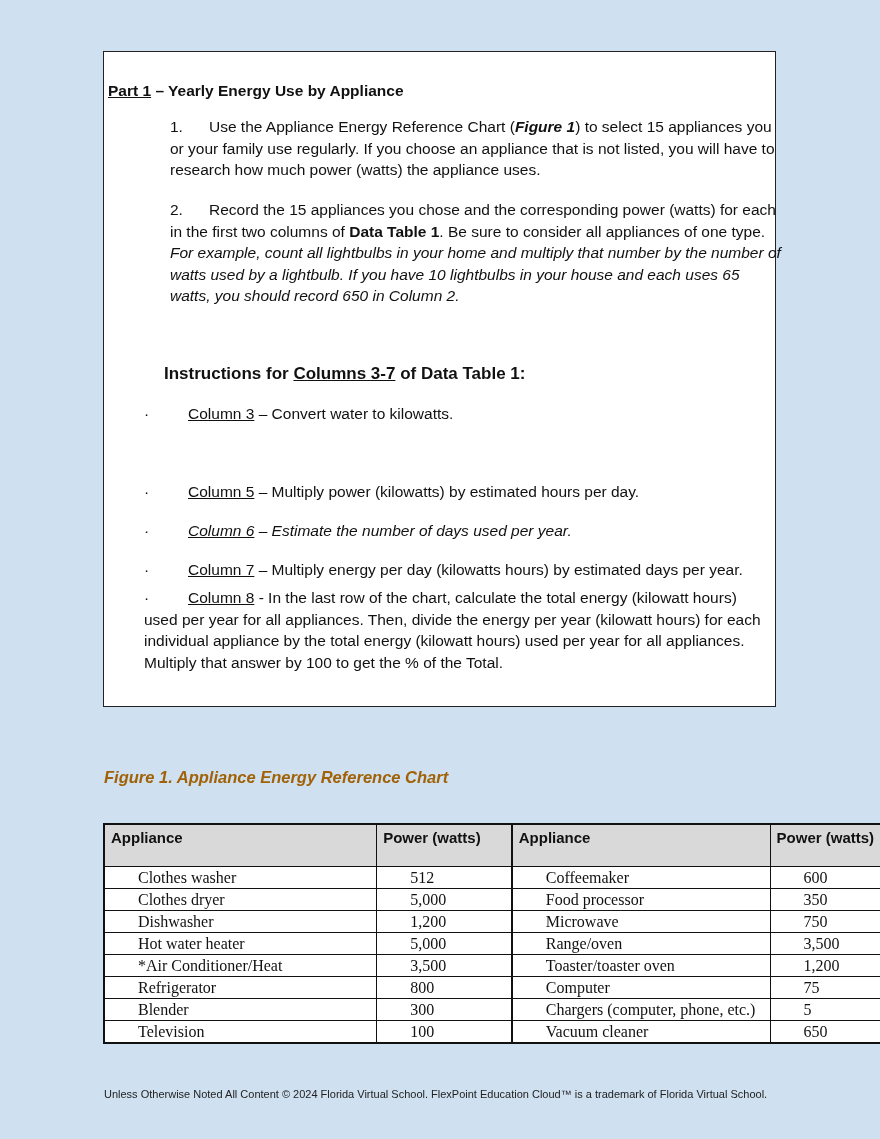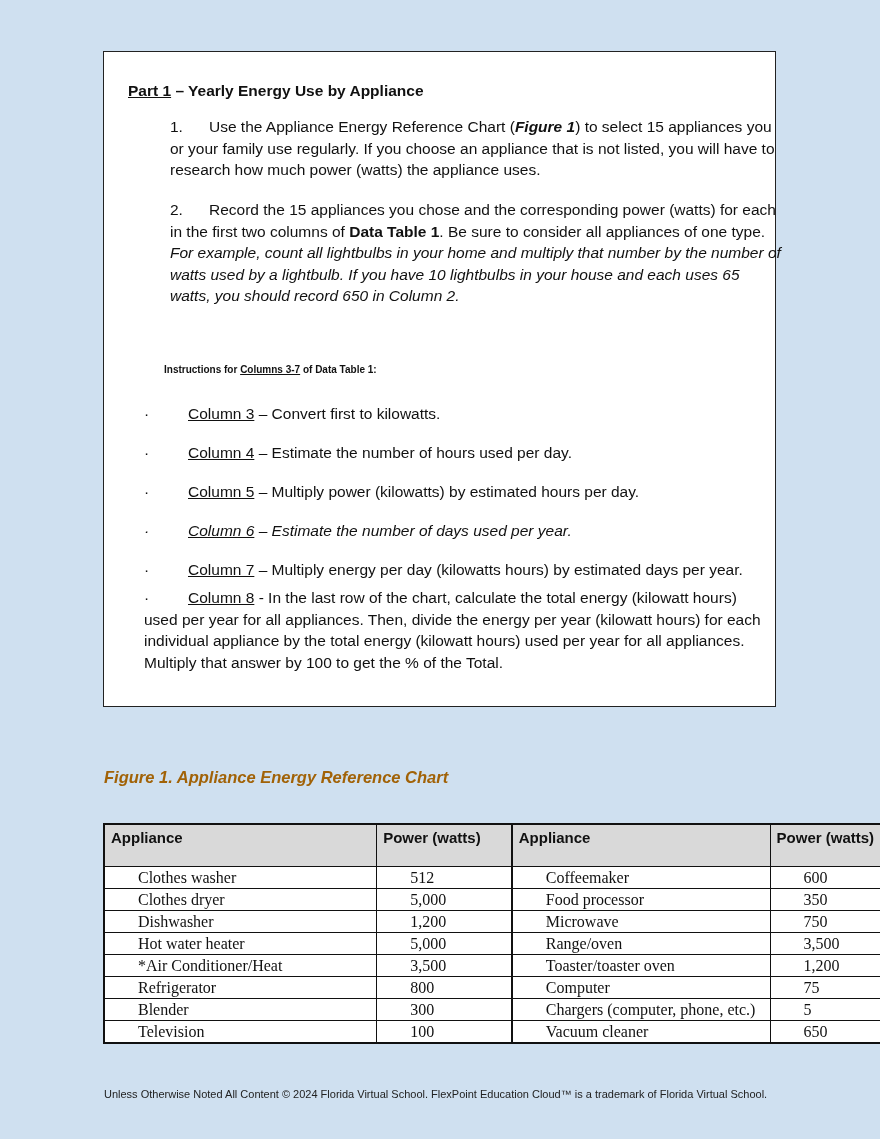--- a/index.html
+++ b/index.html
@@ -12,37 +12,37 @@
       overflow: hidden;
     }
     .box {
       position: absolute;
       left: 103px; top: 51px;
       width: 671px; height: 654px;
       background: #ffffff;
       border: 1.5px solid #222;
     }
     .heading {
-      position: absolute; left: 24px; top: 30px;
+      position: absolute; left: 4px; top: 30px;
       font-size: 15.5px; font-weight: bold;
     }
     .u { text-decoration: underline; }
     .para {
       position: absolute; left: 54px; width: 612px;
       font-size: 15.5px; line-height: 21.6px; margin-left: 12px;
     }
     .num { display: inline-block; width: 39px; }
     .bullet-row {
       position: absolute; left: 40px; width: 626px;
       font-size: 15.5px; line-height: 21.6px;
     }
     .dot { display: inline-block; width: 44px; }
     .sub-heading {
       position: absolute; left: 60px; top: 312px;
-      font-size: 10px; font-weight: bold;
+      font-size: 17px; font-weight: bold;
     }
     .fig-title {
       position: absolute; left: 104px; top: 768px;
       font-size: 16.5px; font-weight: bold; font-style: italic;
       color: #a16207;
     }
     table.ref {
       position: absolute; left: 103px; top: 823px;
       width: 808px;
       border-collapse: collapse;
@@ -87,24 +87,21 @@
   <div class="para" style="top:147px;">
     <span class="num">2.</span><span>Record the 15 appliances you chose and the corresponding power (watts) for each in the first two columns of </span><b>Data Table 1</b><span>. Be sure to consider all appliances of one type. </span><i>For example, count all lightbulbs in your home and multiply that number by the number of watts used by a lightbulb. If you have 10 lightbulbs in your house and each uses 65 watts, you should record 650 in Column 2.</i>
   </div>
 
 
   <div class="sub-heading">
     <span>Instructions for </span><span class="u">Columns 3-7</span><span> of Data Table 1:</span>
   </div>
 
   <div class="bullet-row" style="top:351px;">
-    <span class="dot">·</span><span class="u">Column 3</span><span> – Convert first to kilowatts.</span>
-  </div>
-  <div class="bullet-row" style="top:390px;">
-    <span class="dot">·</span><span class="u">Column 4</span><span> – Estimate the number of hours used per day.</span>
+    <span class="dot">·</span><span class="u">Column 3</span><span> – Convert water to kilowatts.</span>
   </div>
   <div class="bullet-row" style="top:429px;">
     <span class="dot">·</span><span class="u">Column 5</span><span> – Multiply power (kilowatts) by estimated hours per day.</span>
   </div>
   <div class="bullet-row" style="top:468px;font-style:italic;">
     <span class="dot">·</span><span class="u">Column 6</span><span> – Estimate the number of days used per year.</span>
   </div>
   <div class="bullet-row" style="top:507px;">
     <span class="dot">·</span><span class="u">Column 7</span><span> – Multiply energy per day (kilowatts hours) by estimated days per year.</span>
   </div>

